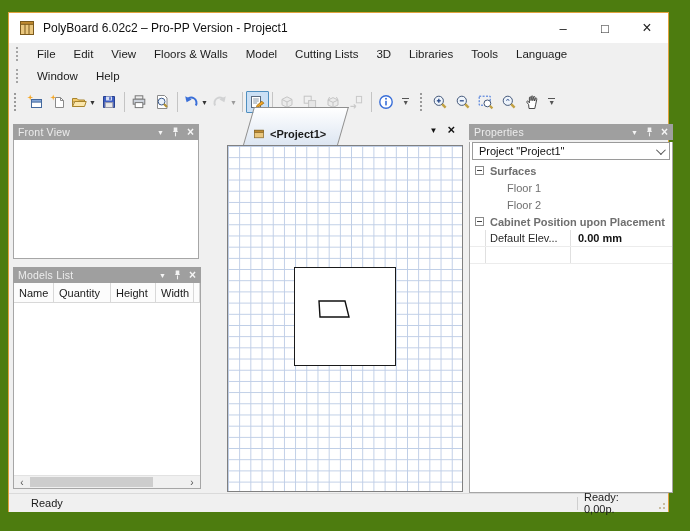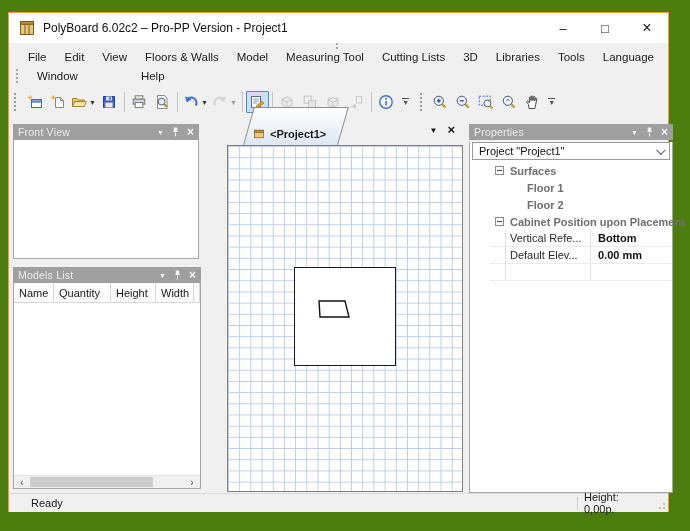--- a/index.html
+++ b/index.html
@@ -15,21 +15,21 @@
   .app-icon { width:16px; height:16px; margin-left:10px; flex:0 0 auto; }
   .title-text { margin-left:8px; font-size:12px; color:#111; white-space:nowrap; }
   .win-controls { margin-left:auto; display:flex; height:100%; }
   .win-btn { width:42px; height:100%; display:flex; align-items:center; justify-content:center;
              font-size:13px; color:#222; }
   .win-btn.glyph-close { font-size:16px; }
 
   
   .menurow { position:absolute; left:0; right:0; height:22px; display:flex; align-items:center;
              padding-left:5px; background:#f0f0f0; }
-  .menurow.r1 { top:30px;flex-direction:column; } .menurow.r2 { top:52px; }
+  .menurow.r1 { top:30px; } .menurow.r2 { top:52px; }
   .grip { width:4px; height:14px; border-left:2px dotted #a5a5a5; margin:0 8px 0 2px; }
   .menu-item { font-size:11.5px; color:#1c1c1c; padding:2px 9px; white-space:nowrap; }
 
   
   .toolbar { position:absolute; left:0; right:0; top:74px; height:30px; background:#f0f0f0;
              display:flex; align-items:center; padding-left:3px; }
   .tb-group { display:flex; align-items:center; margin-right:6px; }
   .tb-grip { width:4px; height:18px; border-left:2px dotted #9a9a9a; margin:0 5px 0 2px; }
   .tb-btn { height:22px; min-width:23px; display:flex; align-items:center; justify-content:center;
             border:1px solid transparent; border-radius:1px; padding:0 1px; }
@@ -96,28 +96,28 @@
 
   
   #properties { left:460px; top:111px; width:204px; }
   #properties .panel-body { height:351px; }
   .prop-combo { margin:2px; height:18px; border:1px solid #9a9a9a; background:#fff;
                 display:flex; align-items:center; padding:0 6px; font-size:11px; color:#111; }
   .prop-combo .cval { flex:1; white-space:nowrap; overflow:hidden; }
   .combo-chev { width:7px; height:7px; border-right:1.4px solid #555; border-bottom:1.4px solid #555;
                 transform:rotate(45deg) translateY(-2px); }
   .ptree { font-size:11px; }
-  .prow { height:17px; display:flex; align-items:center;margin-left:20px; }
+  .prow { height:17px; display:flex; align-items:center; }
   .prow .expander { width:9px; height:9px; border:1px solid #8a8a8a; margin:0 6px 0 5px;
                     position:relative; background:#fff; flex:0 0 auto; }
   .prow .expander::after { content:""; position:absolute; left:1px; right:1px; top:3px;
                     border-top:1px solid #444; }
   .prow.group .plabel { font-weight:bold; color:#6f6f6f; white-space:nowrap; }
   .prow.child { padding-left:37px; }
-  .prow.child .plabel { font-weight:bold; color:#6f6f6f; }
+  .prow.child .plabel { font-weight:normal; color:#6f6f6f; }
   .prow.prop { border-bottom:1px solid #ececec; }
   .prop-indent { width:16px; height:100%; border-right:1px solid #e0e0e0; flex:0 0 auto; }
   .prop-name { width:85px; height:100%; padding:2px 4px; color:#2a2a2a; border-right:1px solid #e0e0e0;
                white-space:nowrap; overflow:hidden; flex:0 0 auto; }
   .prop-value { flex:1; padding:2px 7px; font-weight:bold; color:#111; white-space:nowrap; }
 
   
   .statusbar { position:absolute; left:0; right:0; top:480px; height:19px; background:#f0f0f0;
                border-top:1px solid #dadada; display:flex; align-items:center; font-size:11px;
                color:#1a1a1a; }
@@ -149,31 +149,30 @@
     </div>
 
     <div class="menurow r1">
       <span class="grip"></span>
       <span id="menu-row1" style="display:flex;">
           <span class="menu-item">File</span>
           <span class="menu-item">Edit</span>
           <span class="menu-item">View</span>
           <span class="menu-item">Floors &amp; Walls</span>
           <span class="menu-item">Model</span>
-          <span class="menu-item">Measuring Tool</span>
           <span class="menu-item">Cutting Lists</span>
           <span class="menu-item">3D</span>
           <span class="menu-item">Libraries</span>
           <span class="menu-item">Tools</span>
           <span class="menu-item">Language</span>
         </span>
     </div>
     <div class="menurow r2">
       <span class="grip"></span>
-      <span id="menu-row2" style="display:flex;gap:45px;">
+      <span id="menu-row2" style="display:flex;">
           <span class="menu-item">Window</span>
           <span class="menu-item">Help</span>
         </span>
     </div>
 
     <div class="toolbar" id="toolbar">
         <div class="tb-group">
           <span class="tb-grip"></span>
           <div class="tb-btn">
             <span>
@@ -457,41 +456,36 @@
             </div>
             <div class="prow child">
               <span class="plabel">Floor 2</span>
             </div>
             <div class="prow group">
               <span class="expander"></span>
               <span class="plabel">Cabinet Position upon Placement</span>
             </div>
             <div class="prow prop">
               <span class="prop-indent"></span>
-              <span class="prop-name">Vertical Refe...</span>
-              <span class="prop-value">Bottom</span>
-            </div>
-            <div class="prow prop">
-              <span class="prop-indent"></span>
               <span class="prop-name">Default Elev...</span>
               <span class="prop-value">0.00 mm</span>
             </div>
             <div class="prow prop">
               <span class="prop-indent"></span>
               <span class="prop-name"></span>
               <span class="prop-value"></span>
             </div>
           </div>
       </div>
     </div>
 
     <div class="statusbar">
       <span class="sb-left">Ready</span>
       <span class="sb-sep"></span>
-      <span class="sb-price">Height: 0,00p.</span>
+      <span class="sb-price">Ready: 0,00p.</span>
       <span class="sb-grip">
           <svg width="10" height="10" viewBox="0 0 10 10">
             <rect x="7" y="7" width="2" height="2" fill="#c9bca0"></rect>
             <rect x="7" y="3" width="2" height="2" fill="#c9bca0"></rect>
             <rect x="3" y="7" width="2" height="2" fill="#c9bca0"></rect>
           </svg>
         </span>
     </div>
 
   </div>

